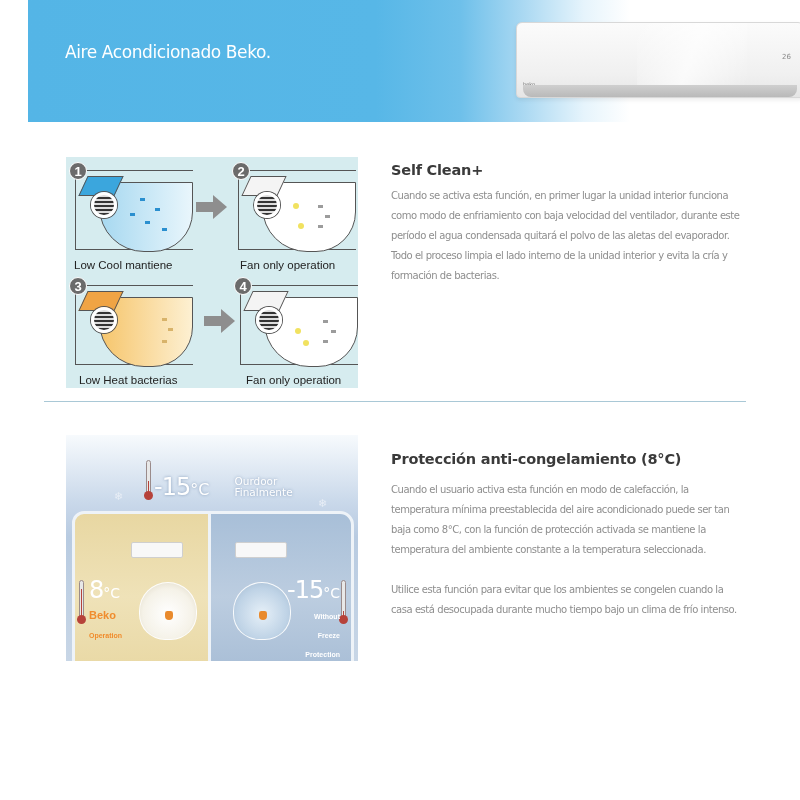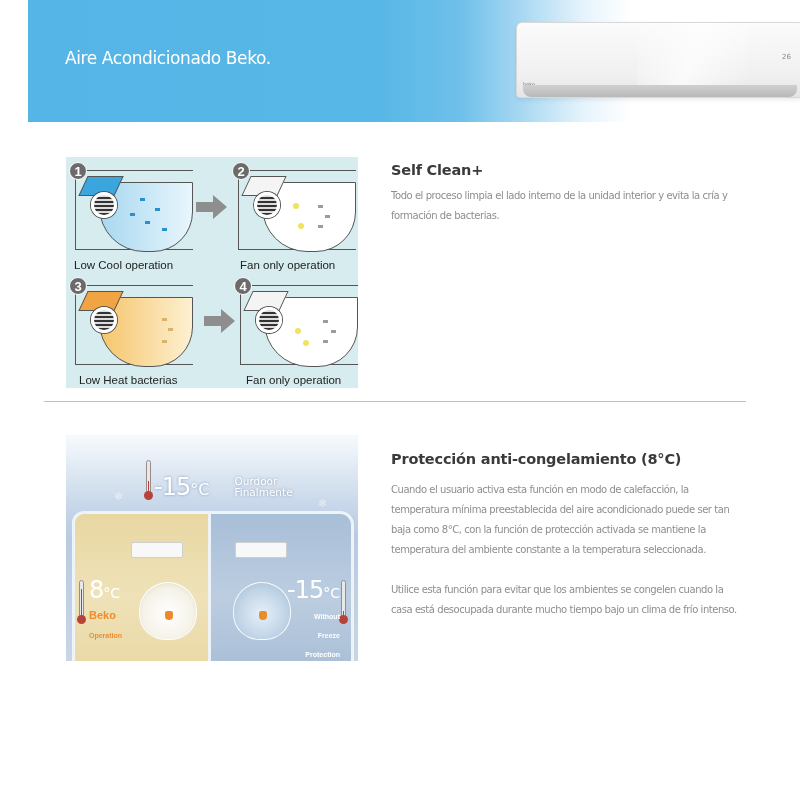--- a/index.html
+++ b/index.html
@@ -5,21 +5,21 @@
     * { box-sizing: border-box; margin: 0; padding: 0; }
     html, body { width: 800px; height: 800px; background: #ffffff; overflow: hidden; }
     body { position: relative; font-family: "DejaVu Sans", sans-serif; }
 
     
     .banner {
       position: absolute; left: 28px; top: 0; width: 772px; height: 122px;
       background: linear-gradient(90deg, #54b5e6 0%, #57b7e7 45%, #6ec0ea 56%, #a9d8f2 64%, #e6f4fc 72%, #ffffff 78%, #ffffff 100%);
     }
     .banner-title {
-      position: absolute; left: 37px; top: 48px;
+      position: absolute; left: 37px; top: 42px;
       font-family: "DejaVu Sans", sans-serif; font-size: 17px; color: #ffffff;
       letter-spacing: -0.4px; font-weight: normal;
     }
     .ac-unit {
       position: absolute; left: 488px; top: 22px; width: 288px; height: 76px;
       background: linear-gradient(180deg, #fbfbfb 0%, #f0f0f0 70%, #e5e5e5 100%);
       border: 1px solid #d8d8d8; border-radius: 6px 6px 4px 4px;
       box-shadow: 0 2px 4px rgba(0,0,0,0.08);
     }
     .ac-unit .ac-shine {
@@ -176,21 +176,21 @@
     <div class="drum">
       <span class="dot" style="left:40px;top:15px;background:#2a8fcf"></span>
       <span class="dot" style="left:55px;top:25px;background:#2a8fcf"></span>
       <span class="dot" style="left:45px;top:38px;background:#2a8fcf"></span>
       <span class="dot" style="left:62px;top:45px;background:#2a8fcf"></span>
       <span class="dot" style="left:30px;top:30px;background:#2a8fcf"></span>
     </div>
     <div class="cover"></div>
     <div class="fan"></div>
     <div class="num">1</div>
-    <div class="label" style="left:5px;">Low Cool operation</div>
+    <div class="label" style="left:5px;">Low Cool mantiene</div>
   </div>
   <div class="arrow" style="left:130px; top:38px;">
     <div class="shaft"></div>
       <div class="head"></div>
   </div>
 
   <div class="step fanonly" style="left:166px; top:5px;">
     <div class="housing"></div>
     <div class="drum">
       <span class="dot" style="left:55px;top:22px;background:#9c9c9c"></span>
@@ -233,20 +233,21 @@
     </div>
     <div class="cover"></div>
     <div class="fan"></div>
     <div class="num">4</div>
     <div class="label" style="left:12px;">Fan only operation</div>
   </div>
 </div>
 
 <h2 class="section-title" style="top:162px;">Self Clean+</h2>
 <div class="section-body" style="top:186px;">
+  <p>Cuando se activa esta función, en primer lugar la unidad interior funciona como modo de enfriamiento con baja velocidad del ventilador, durante este período el agua condensada quitará el polvo de las aletas del evaporador.</p>
   <p>Todo el proceso limpia el lado interno de la unidad interior y evita la cría y formación de bacterias.</p>
 </div>
 
 <div class="divider"></div>
 
 <div class="img-antifreeze">
   <span class="snow" style="left:48px;top:55px;">❄</span>
   <span class="snow" style="left:252px;top:62px;">❄</span>
   <div class="thermo" style="left:80px;top:25px;">
       <div class="fill" style="height:14px"></div>

